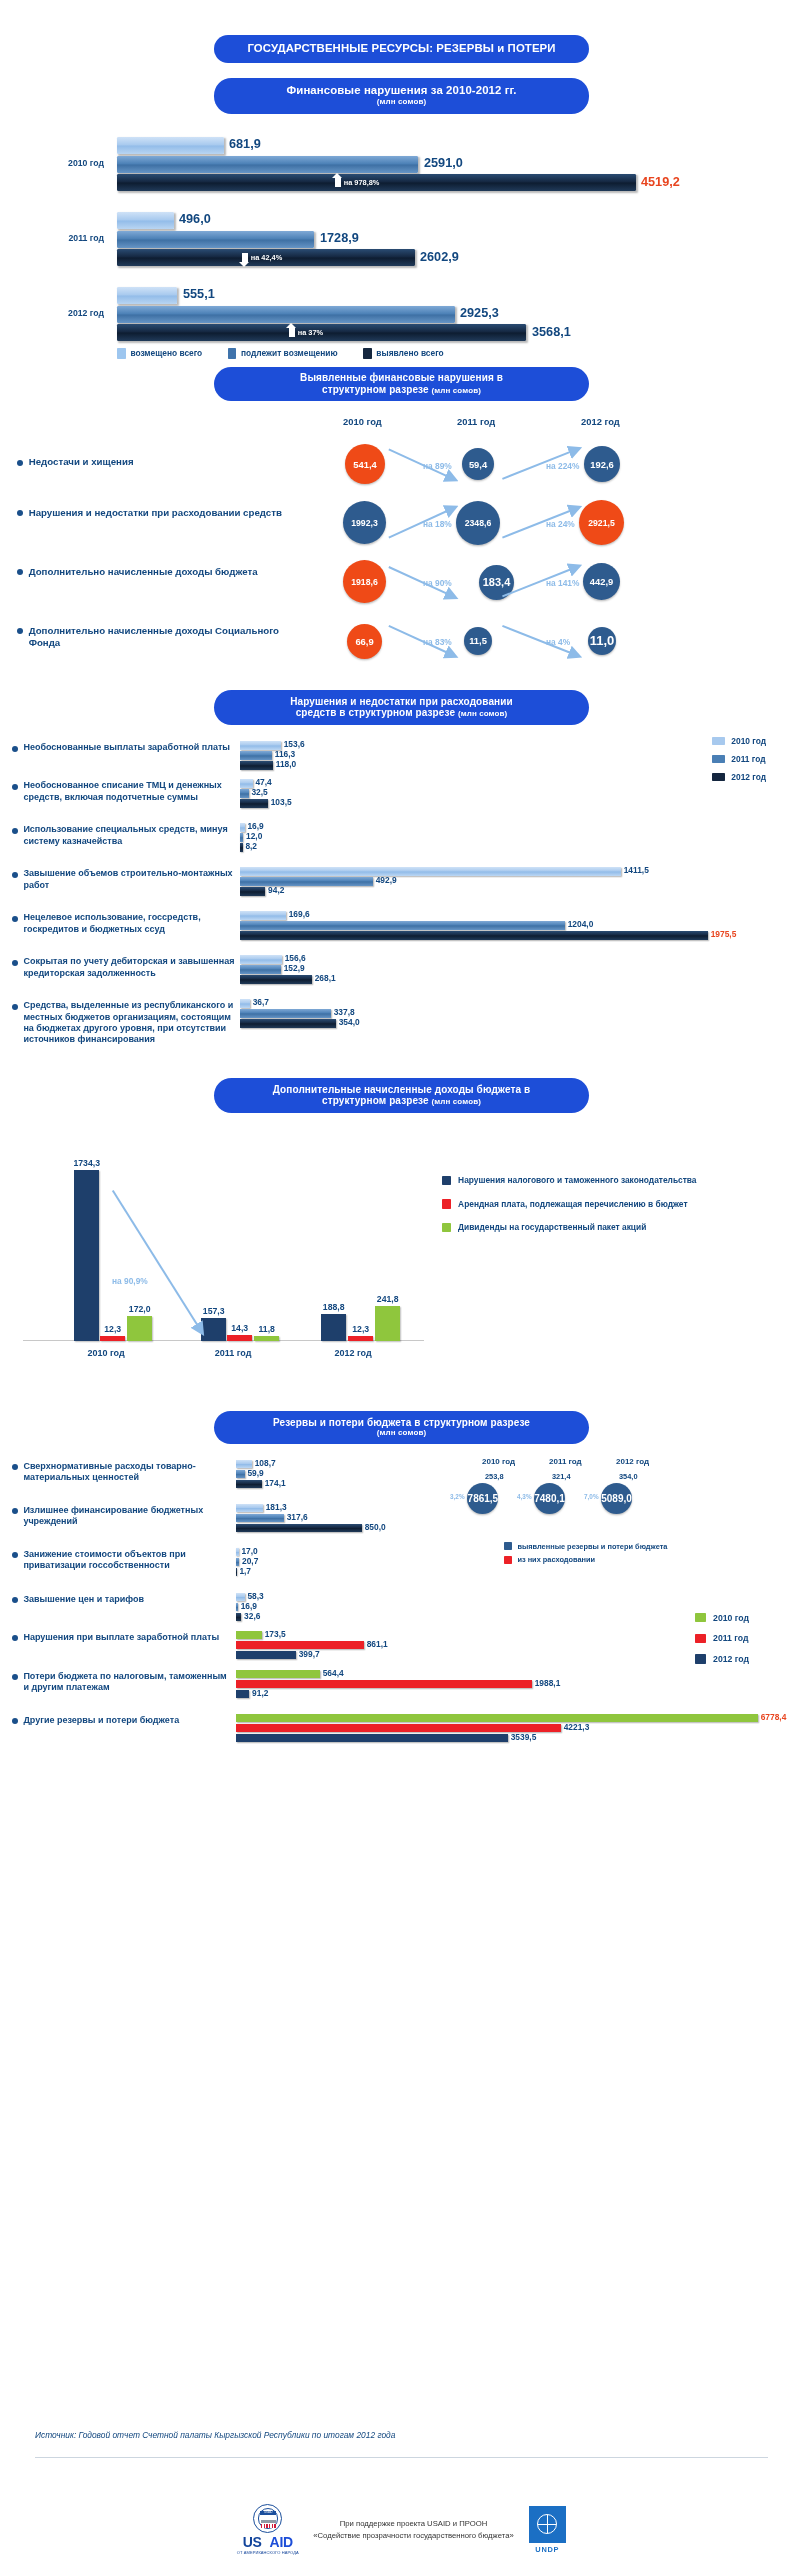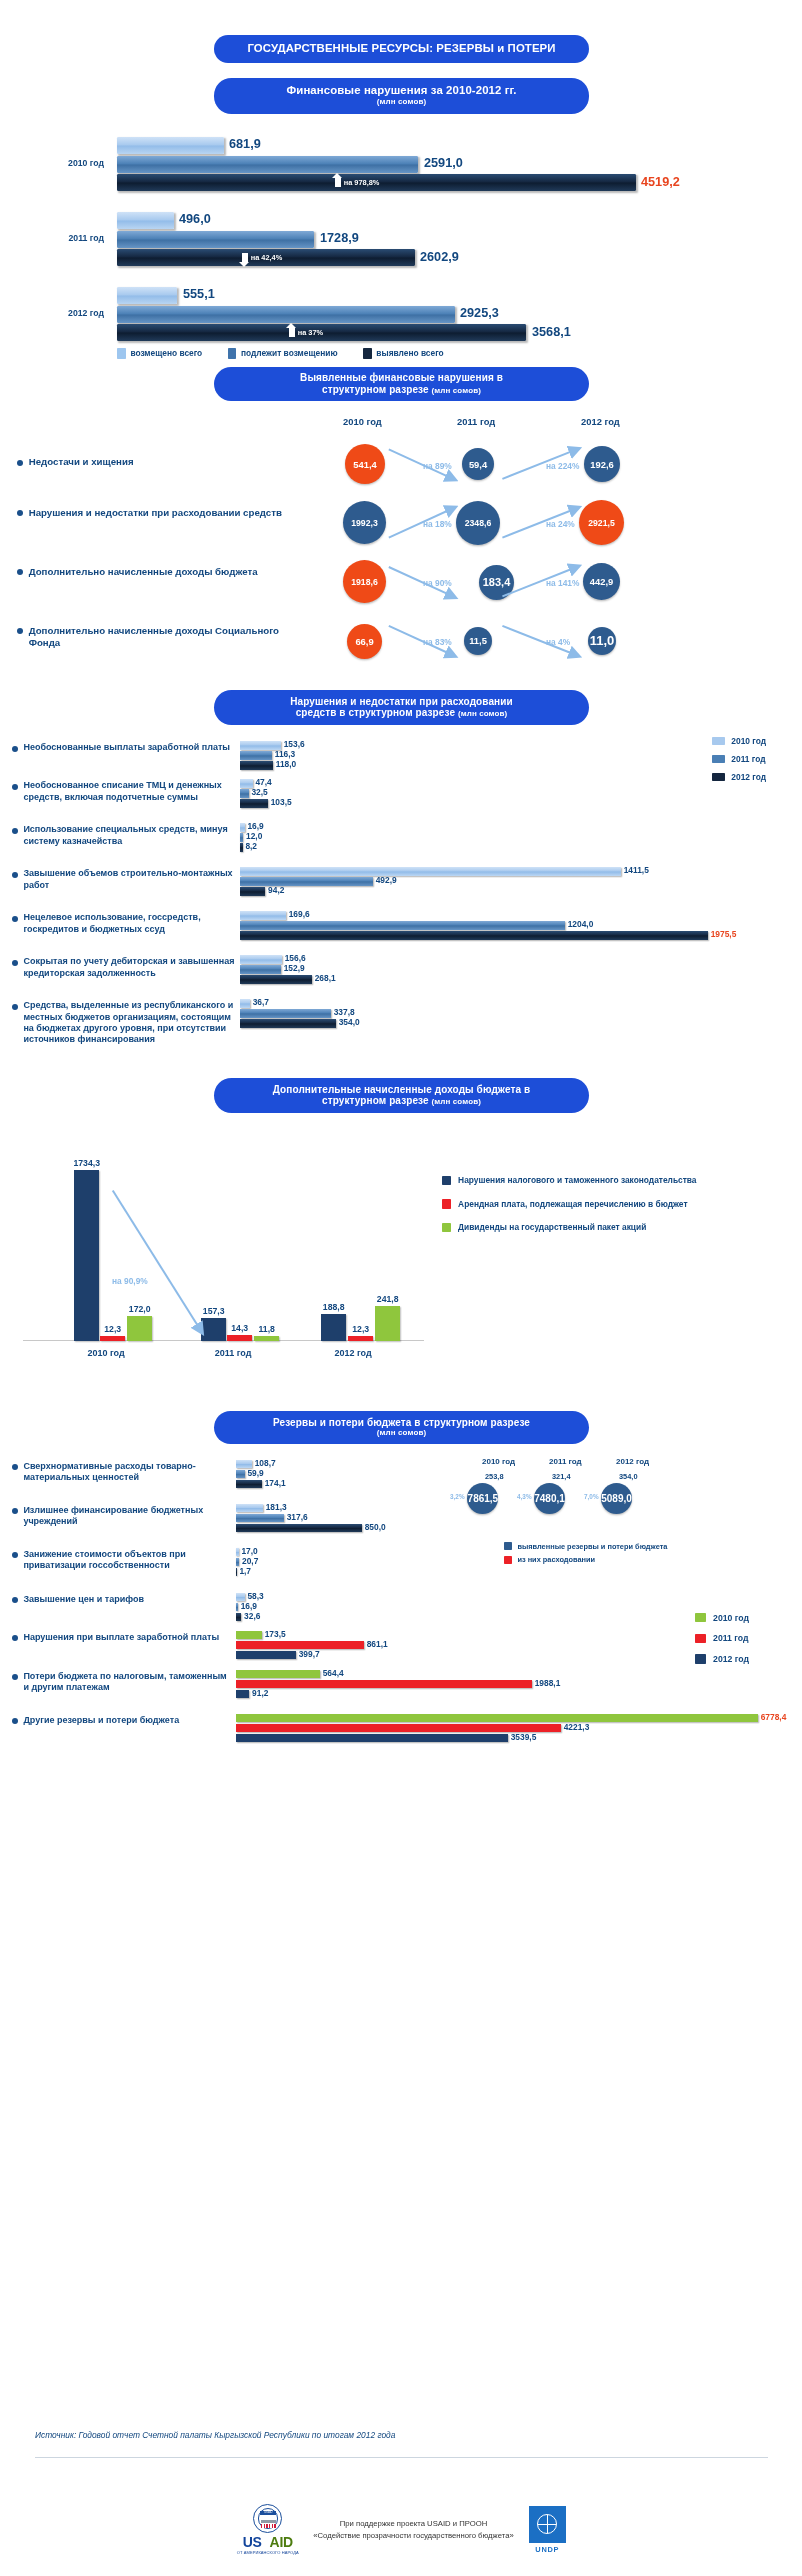--- a/index.html
+++ b/index.html
@@ -158,21 +158,21 @@
   .usaid { width:67px; text-align:center; }
   .usaid .seal { width:29px; height:29px; border:1.3px solid #1b4f9c; border-radius:50%; margin:0 auto 1.3px;
                  position:relative; background:#fff; }
   .usaid .seal .in { position:absolute; inset:3.3px; border-radius:50%; border:0.7px solid #1b4f9c; }
   .usaid .seal .bar1{position:absolute; left:6px; top:6px; width:16px; height:4px; background:#1b4f9c; font-size:2.7px;
                      color:#fff; text-align:center; line-height:4px;}
   .usaid .seal .bar2{position:absolute; left:6.7px; top:14.7px; width:14.7px; height:3.3px; background:#8f9aa6;}
   .usaid .seal .bar3{position:absolute; left:6.7px; top:19.4px; width:14.7px; height:4px;
                      background:repeating-linear-gradient(90deg,#cf1b3b 0 1.3px,#fff 1.3px 2.7px);}
   .usaid .word { font-size:14px; font-weight:bold; letter-spacing:-0.3px; }
-  .usaid .word .u{color:#12449b;} .usaid .word .a{color:#4d7c0f;margin-left:8px;}
+  .usaid .word .u{color:#12449b;} .usaid .word .a{color:#1d4ed8;margin-left:8px;}
   .usaid .tagline { font-size:4px; color:#12449b; letter-spacing:0.1px; }
   .ftext { font-size:7.7px; color:#333; line-height:1.45; text-align:center; }
   .undp { width:43px; text-align:center; }
   .undp .box { background:#1b6fc4; color:#fff; width:37px; height:37px; margin:0 auto;
                display:flex; flex-direction:column; align-items:center; justify-content:center; }
   .undp .globe { width:20px; height:20px; border:1px solid #fff; border-radius:50%; position:relative; }
   .undp .globe::before{content:''; position:absolute; left:50%; top:0; width:0.7px; height:100%; background:#fff;}
   .undp .globe::after{content:''; position:absolute; top:50%; left:0; height:0.7px; width:100%; background:#fff;}
   .undp .lbl2 { font-size:7.4px; font-weight:bold; color:#1b6fc4; margin-top:2px; letter-spacing:0.7px; }
 </style>

